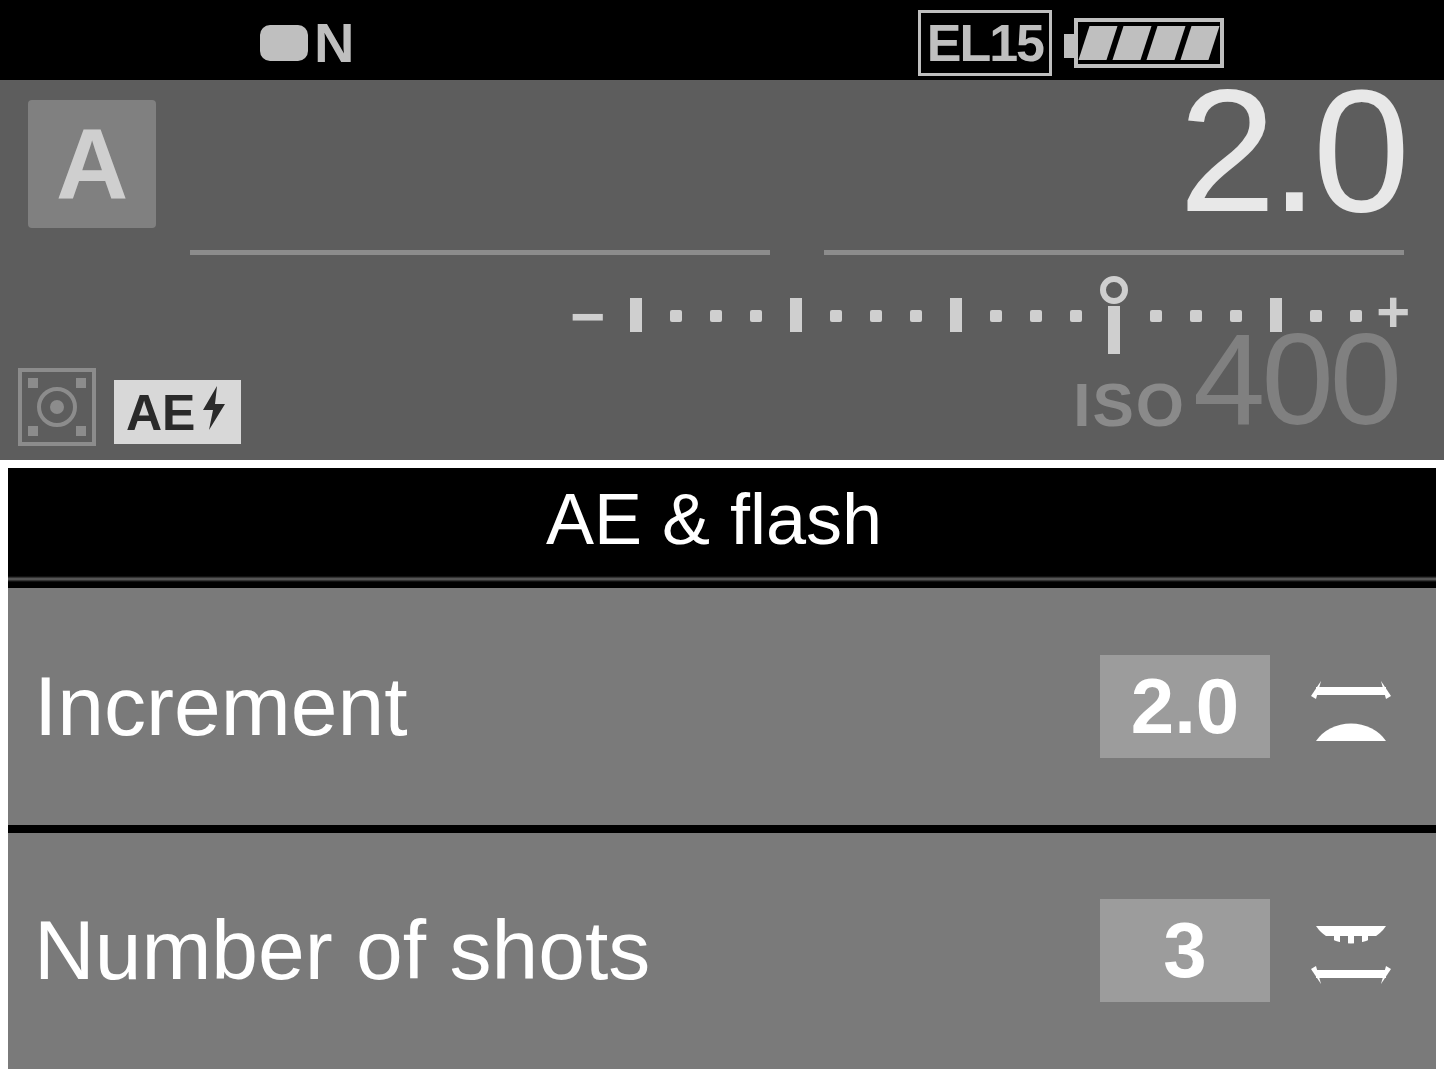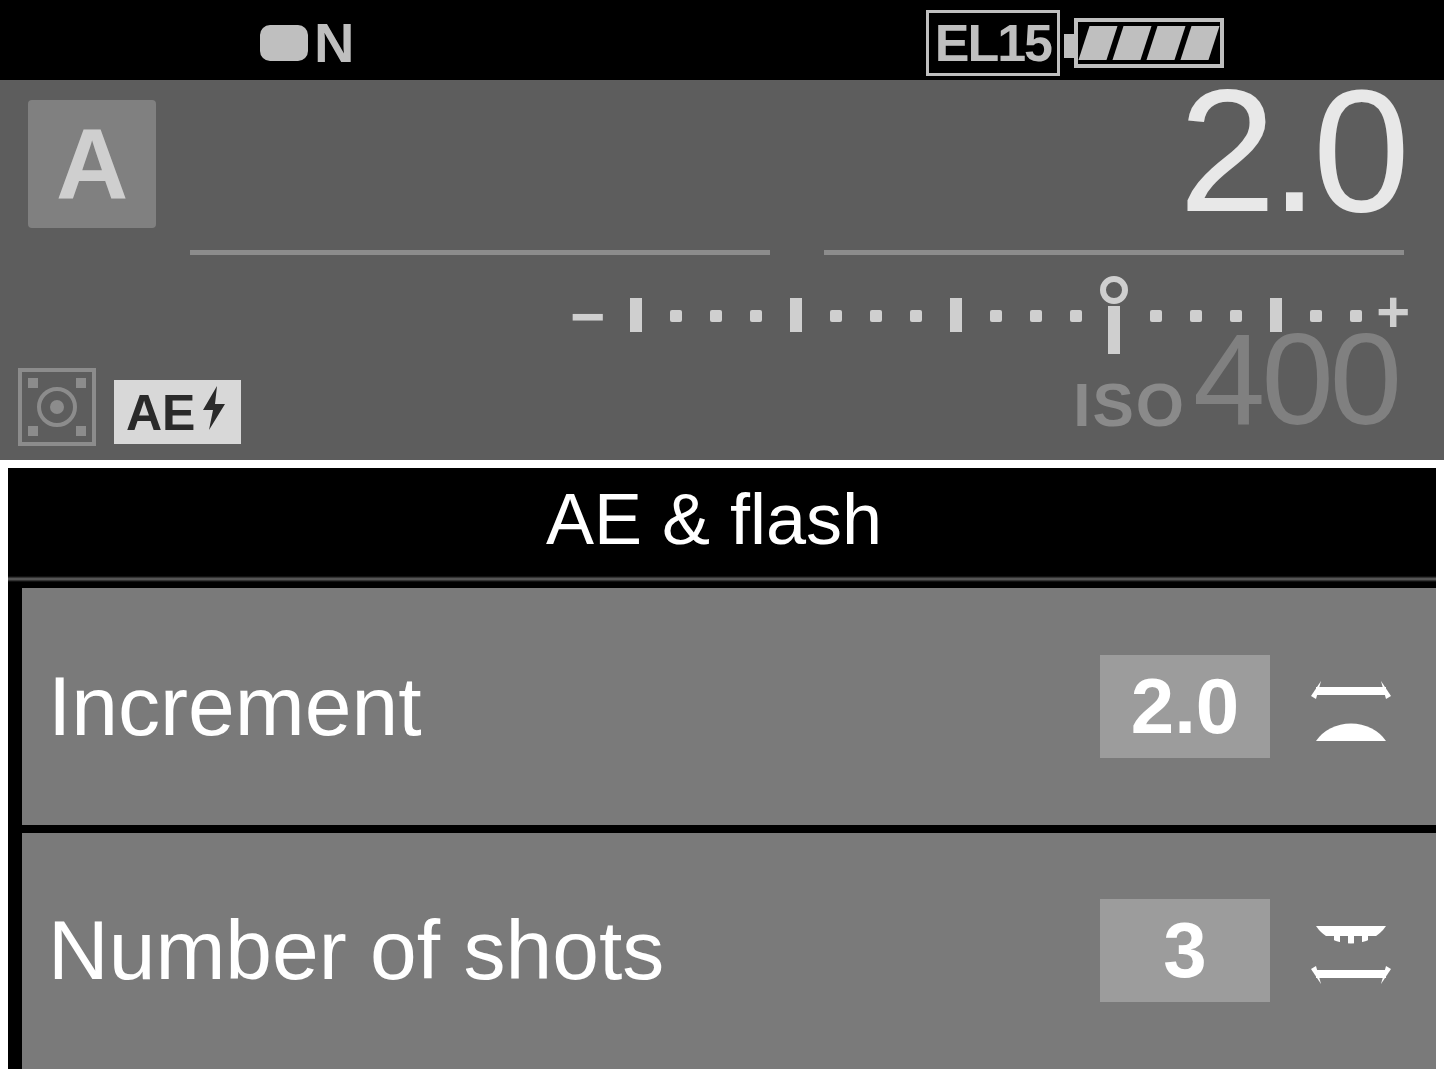--- a/index.html
+++ b/index.html
@@ -3,21 +3,21 @@
 <meta charset="utf-8">
 <style>
   * { box-sizing: border-box; margin: 0; padding: 0; }
   html, body { width: 1444px; height: 1077px; background: #000; font-family: "Arial Narrow", Arial, sans-serif; overflow: hidden; }
   .screen { width: 1444px; height: 1077px; background: #000; display: flex; flex-direction: column; }
 
   
   .statusbar { height: 80px; background: #000; display: flex; align-items: center; padding: 0 60px; position: relative; }
   .status-release { display:flex; align-items:center; gap:6px; color:#bfbfbf; font-weight:bold; font-size:56px; position:absolute; left:260px; top:10px;}
   .status-release .dot { width:48px; height:36px; border:4px solid #bfbfbf; border-radius:10px; background:#bfbfbf; }
-  .status-battery { position:absolute; right:220px; top:10px; display:flex; align-items:center; gap:2px; }
+  .status-battery { position:absolute; right:220px; top:10px; display:flex; align-items:center; gap:10px; }
   .batt-label { font-family: "Arial Narrow", Arial, sans-serif; font-weight:bold; color:#bfbfbf; font-size:52px; border:3px solid #bfbfbf; padding:0 6px; letter-spacing:-2px; }
   .batt-body { width:150px; height:50px; border:4px solid #bfbfbf; margin-left:12px; position:relative; display:flex; align-items:center; padding:4px 6px; gap:6px;}
   .batt-body::before { content:""; position:absolute; left:-14px; top:12px; width:10px; height:24px; background:#bfbfbf; }
   .batt-seg { flex:1; height:100%; background:#bfbfbf; transform:skewX(-18deg); }
 
   
   .info { flex: 0 0 380px; background:#5d5d5d; position:relative; color:#cfcfcf; }
   .mode-badge { position:absolute; left:28px; top:20px; width:128px; height:128px; background:#808080; display:flex; align-items:center; justify-content:center; font-size:100px; font-weight:bold; color:#cfcfcf; border-radius:4px;}
   .big-read { position:absolute; font-size:175px; font-weight:300; color:#e8e8e8; letter-spacing:-6px; font-family: Arial, sans-serif; font-stretch: condensed;}
   .read-frames { left:330px; top:-30px; width:430px; text-align:right; }
@@ -50,21 +50,21 @@
   .meter-badge .c.tl{left:6px;top:6px;} .meter-badge .c.tr{right:6px;top:6px;}
   .meter-badge .c.bl{left:6px;bottom:6px;} .meter-badge .c.br{right:6px;bottom:6px;}
   .bkt-badge { position:absolute; left:114px; bottom:16px; background:#d8d8d8; color:#2a2a2a; font-weight:bold; font-size:50px; padding:4px 12px 2px 12px; display:flex; align-items:center; gap:4px; font-family:Arial,sans-serif; font-stretch:condensed;}
   .bkt-badge .flash { display:inline-block; }
 
   
   .menu { flex:1; background:#fff; border:8px solid #fff; display:flex; flex-direction:column; }
   .menu-title { background:#000; color:#fff; text-align:center; font-size:72px; padding:10px 16px 16px 0; font-family:"Arial Narrow", Arial, sans-serif; }
   .menu-sep { height:6px; background:linear-gradient(#000,#666,#000); }
   .menu-rows { flex:1; display:flex; flex-direction:column; background:#000; gap:8px; padding-top:6px;}
-  .menu-row { flex:1; background:#7a7a7a; display:flex; align-items:center; padding:0 30px 0 26px; position:relative;margin-left:14px;}
+  .menu-row { flex:1; background:#7a7a7a; display:flex; align-items:center; padding:0 30px 0 26px; position:relative;}
   .menu-row .label { color:#fff; font-size:84px; font-family:"Arial Narrow", Arial, sans-serif;}
   .menu-row .value { margin-left:auto; background:#9c9c9c; color:#fff; font-size:78px; font-weight:bold; padding:6px 28px; min-width:170px; text-align:center; font-family:"Arial Narrow",Arial,sans-serif;}
   .dial-icon { width:110px; height:110px; margin-left:26px; position:relative; }
   .dial-icon svg { width:100%; height:100%; }
 </style>
 </head>
 <body>
 
 <div class="screen">
 

